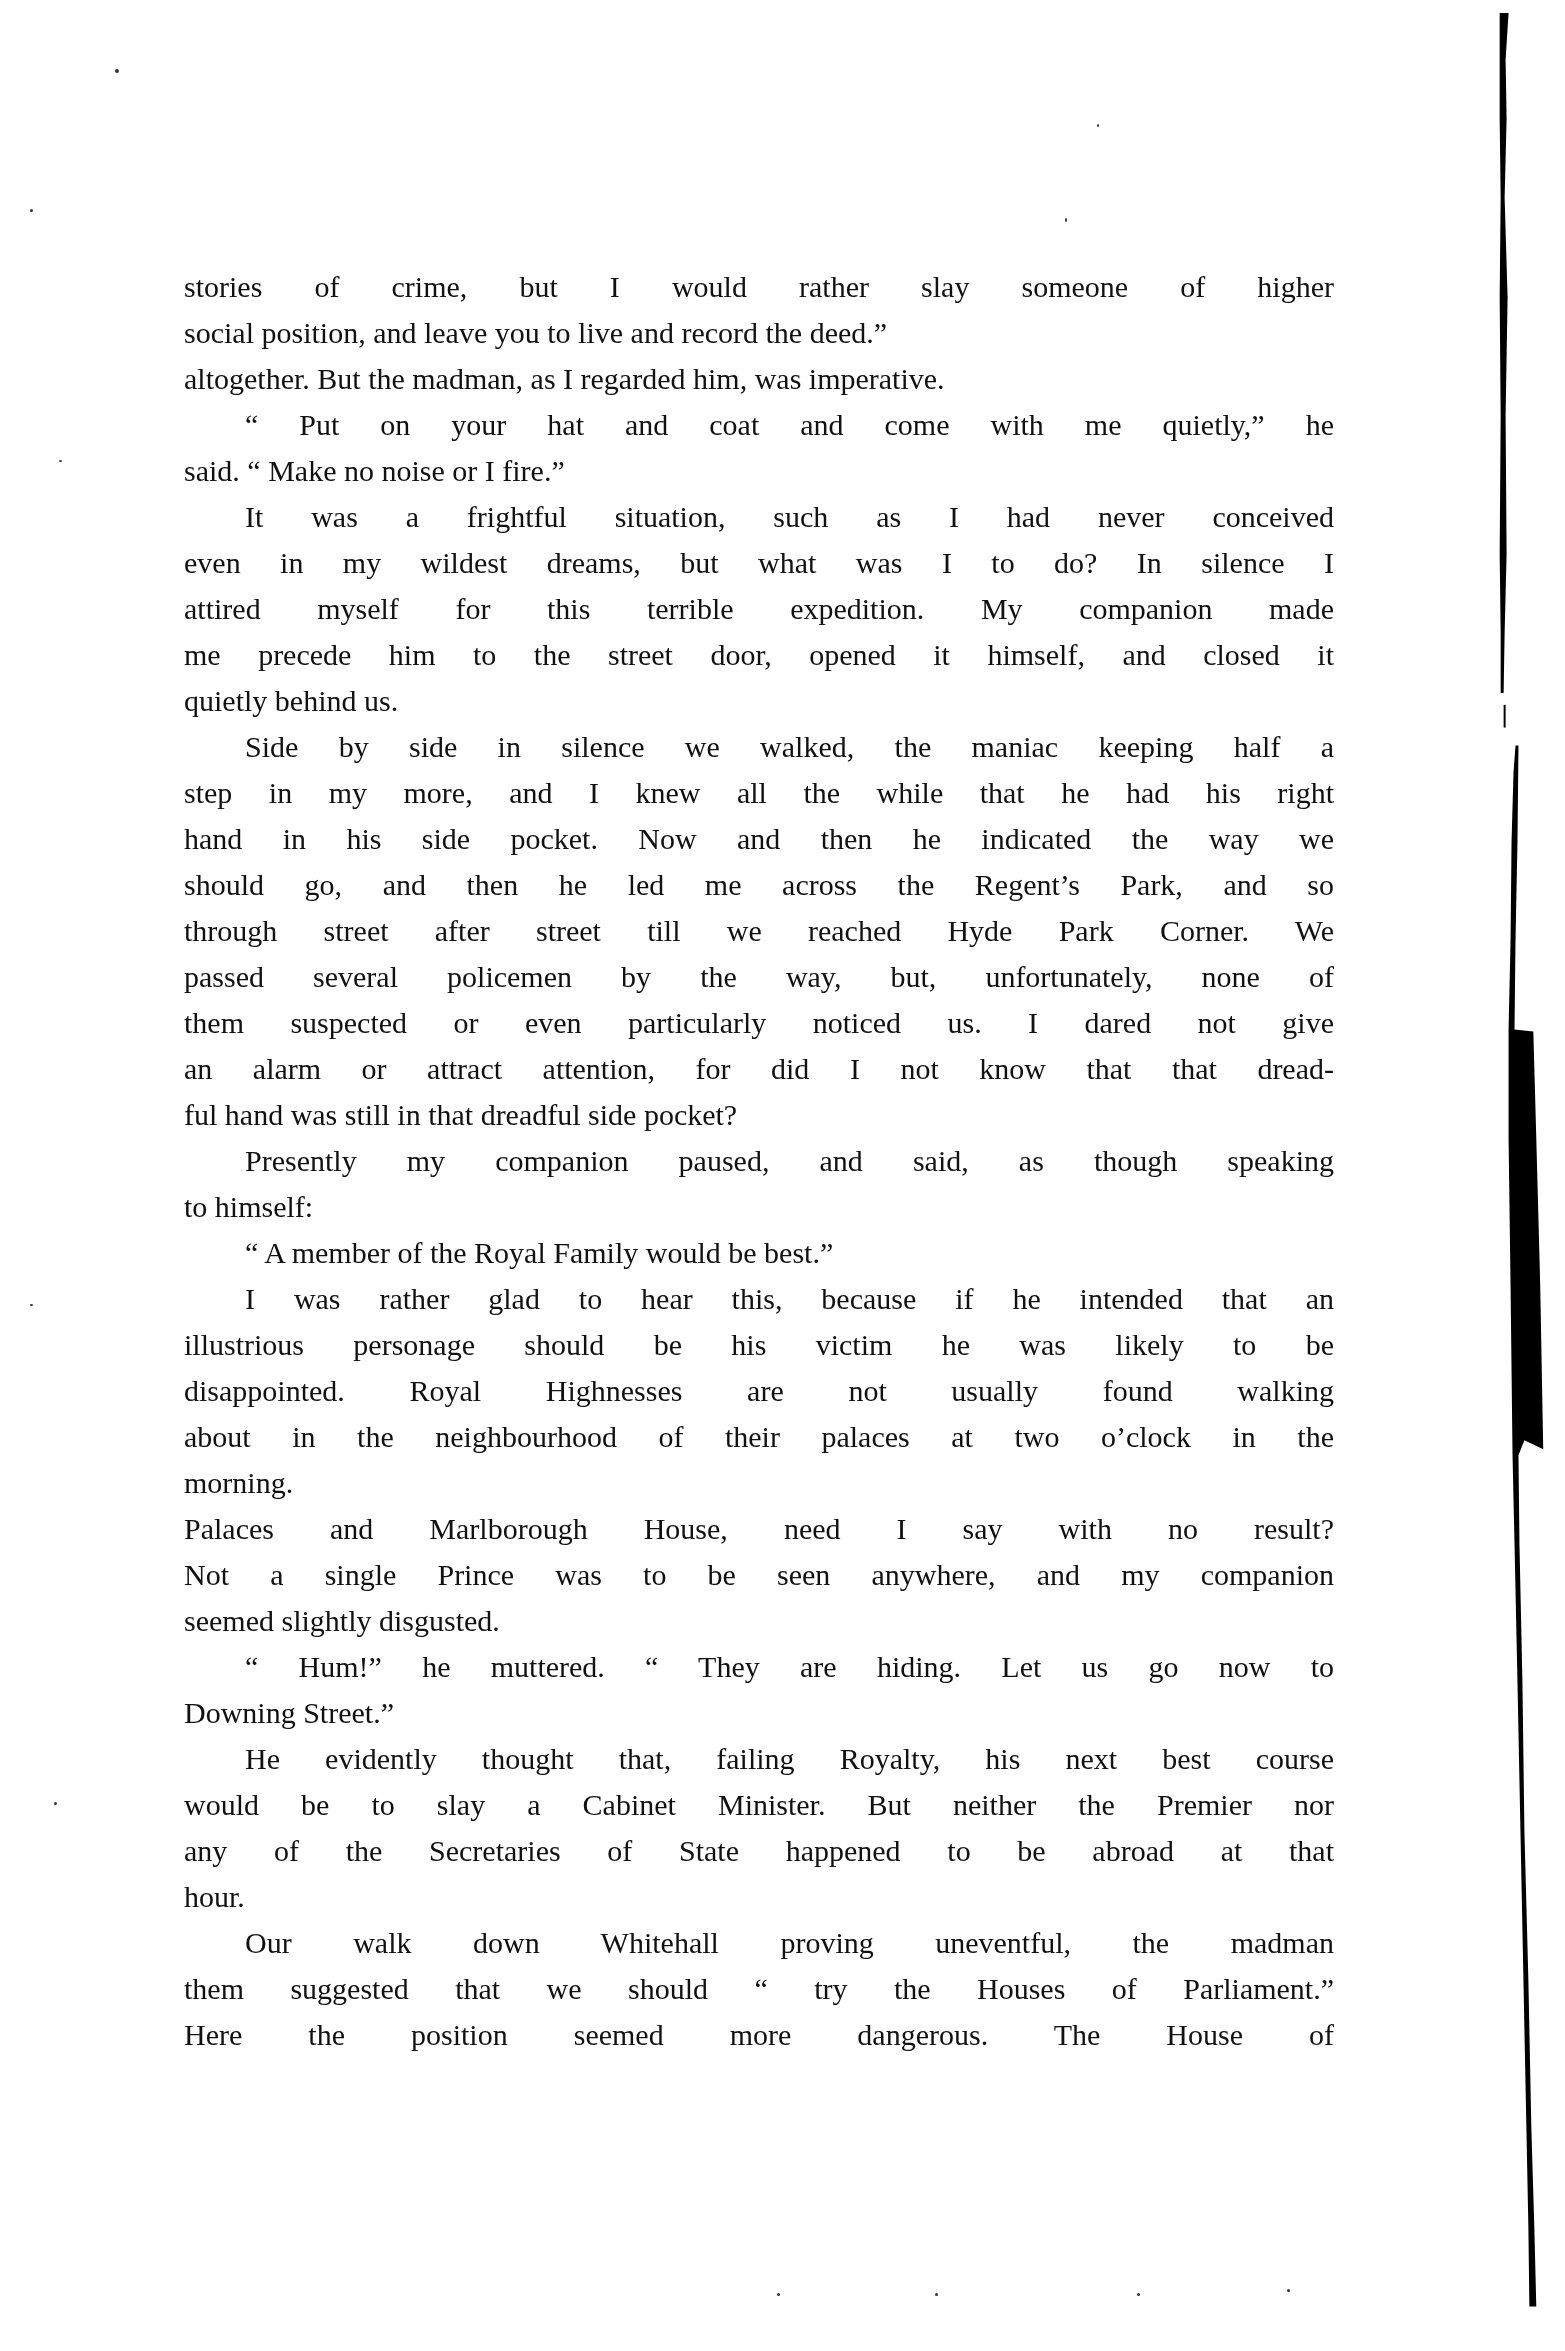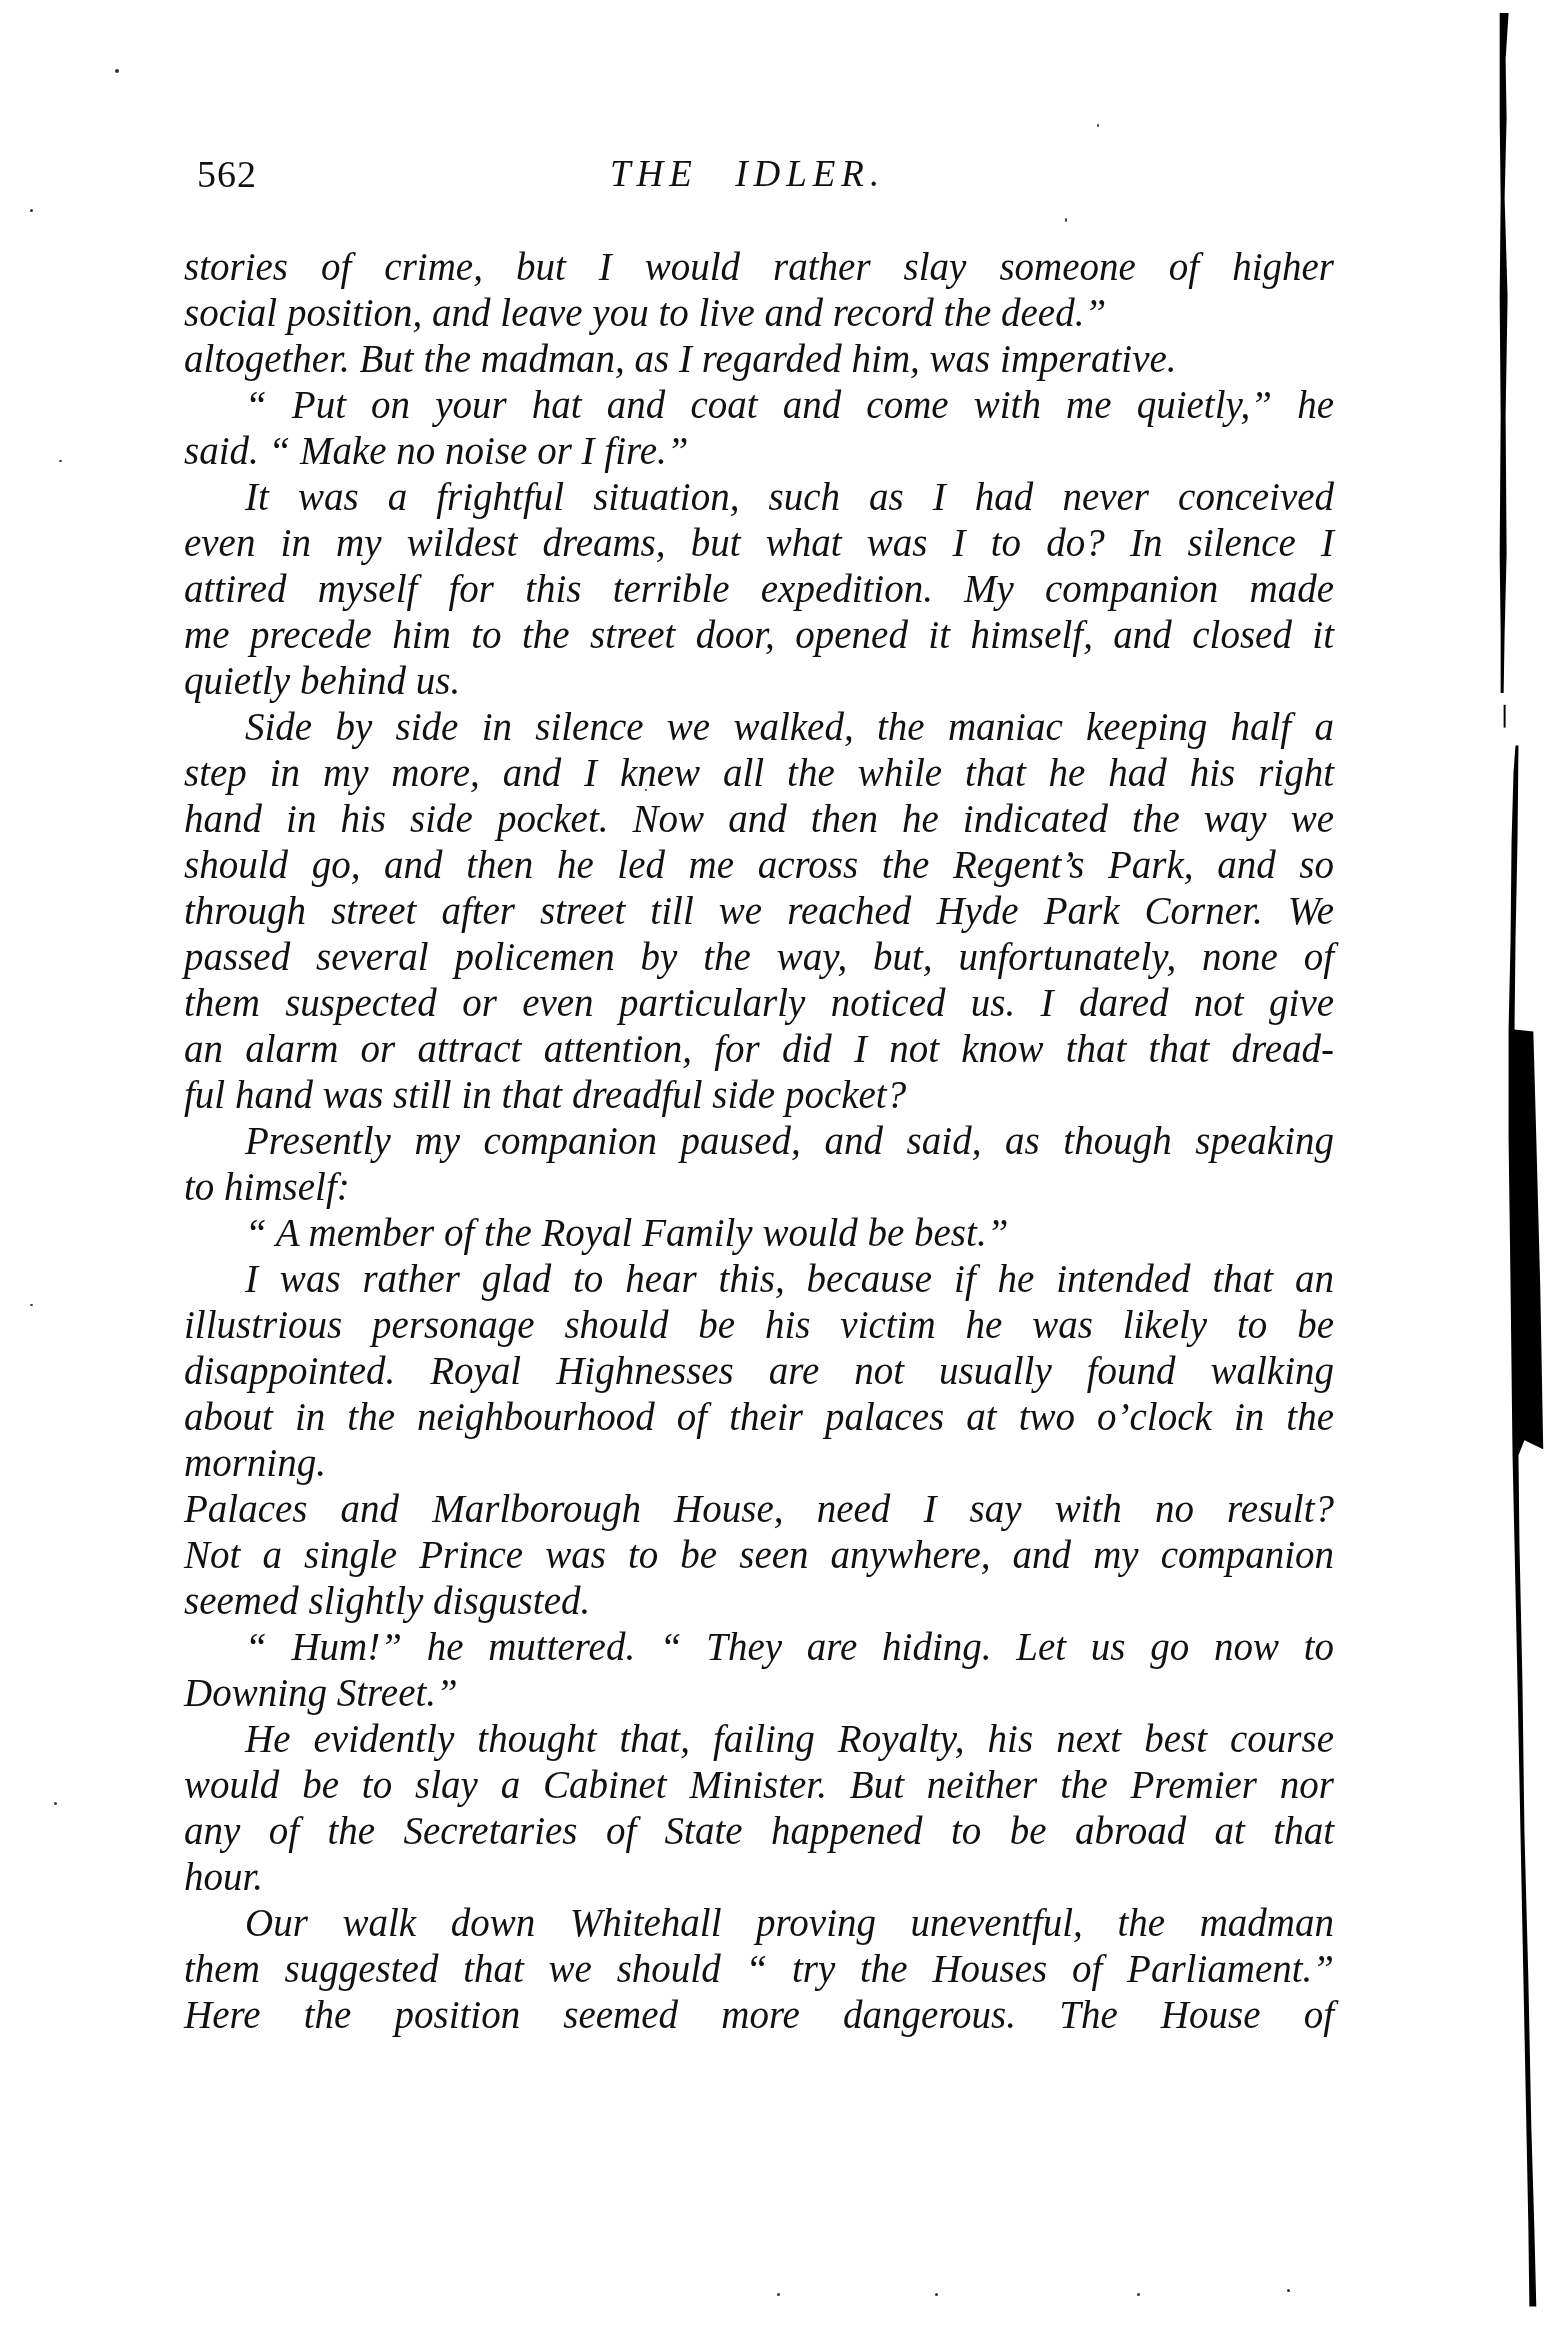--- a/index.html
+++ b/index.html
@@ -42,25 +42,24 @@
       top: 0;
       font-size: 37px;
       line-height: 50px;
       font-style: italic;
       letter-spacing: 6px;
       word-spacing: 22px;
     }
     .body-text {
       position: absolute;
       left: 184px;
-      top: 244px;
+      top: 264px;
       width: 1150px;
-      font-size: 39px;
+      font-size: 30px;
       line-height: 46px;
-      font-style: italic;
     }
     .line {
       display: block;
       height: 46px;
       white-space: nowrap;
       text-align: justify;
       text-align-last: justify;
       overflow: visible;
     }
     .line.last {
@@ -78,24 +77,20 @@
       position: absolute;
       background: #333;
       border-radius: 50%;
     }
   </style>
 </head>
 <body>
 
 <div class="page">
 
-  <div class="running-head">
-    <span class="page-number">562</span>
-    <span class="running-title">THE IDLER.</span>
-  </div>
 
   <div class="body-text" id="body-text">
       <span class="line" style="white-space: nowrap;">stories of crime, but I would rather slay someone of higher</span>
       <span class="line last" style="white-space: nowrap;">social position, and leave you to live and record the deed.”</span>
       <span class="line last" style="white-space: nowrap;">altogether.  But the madman, as I regarded him, was imperative.</span>
       <span class="line indent" style="white-space: nowrap;">“ Put on your hat and coat and come with me quietly,” he</span>
       <span class="line last" style="white-space: nowrap;">said.  “ Make no noise or I fire.”</span>
       <span class="line indent" style="white-space: nowrap;">It was a frightful situation, such as I had never conceived</span>
       <span class="line" style="white-space: nowrap;">even in my wildest dreams, but what was I to do?  In silence I</span>
       <span class="line" style="white-space: nowrap;">attired myself for this terrible expedition.  My companion made</span>

